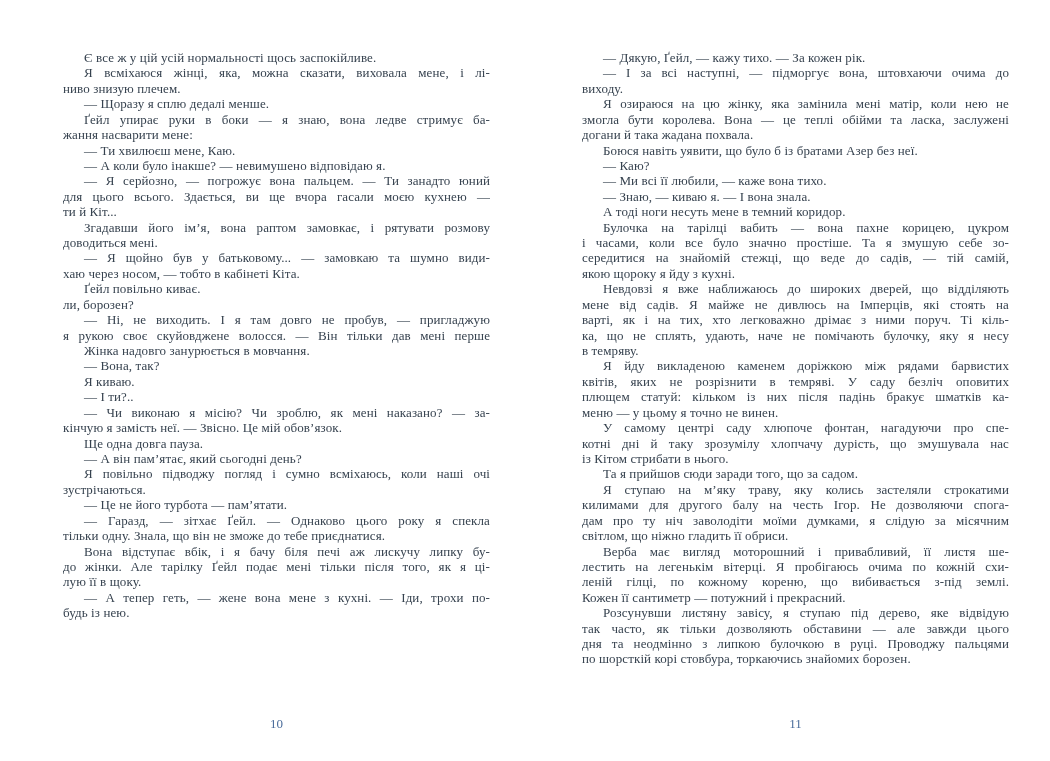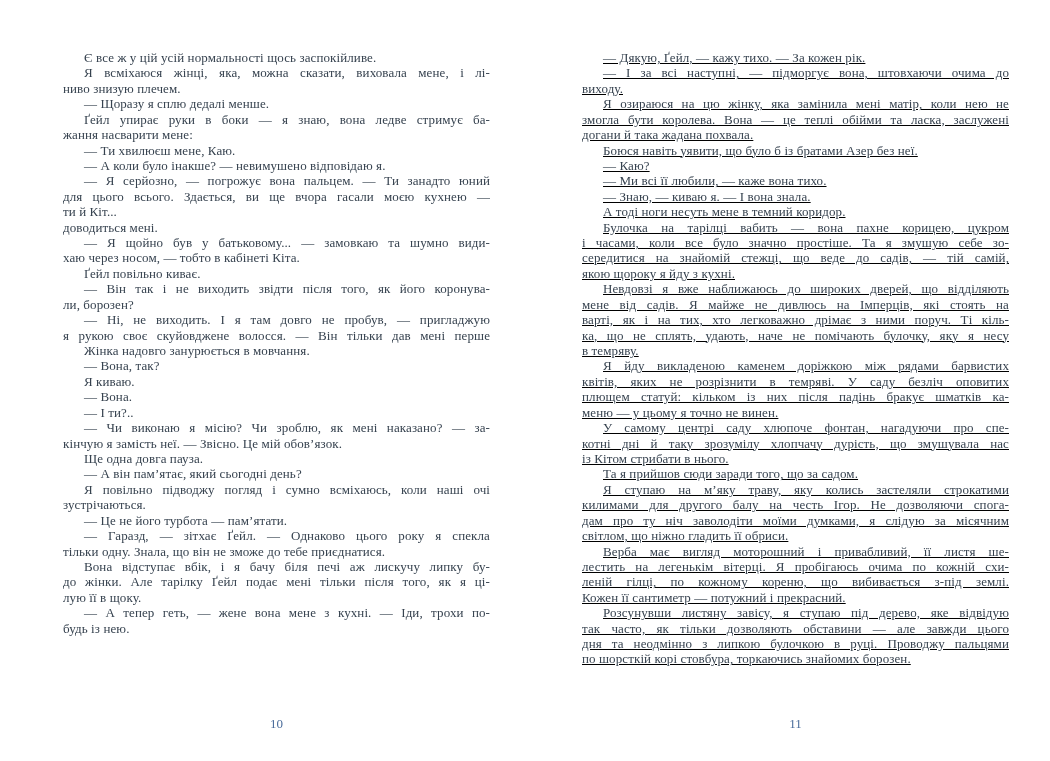--- a/index.html
+++ b/index.html
@@ -21,21 +21,21 @@
     height: 761px;
     background: var(--bg-color);
   }
   .page {
     position: absolute;
     top: 50px;
     width: 427px;
     height: 700px;
   }
   .page-left  { left: 63px; }
-  .page-right { left: 582px; text-decoration: underline; }
+  .page-right { left: 582px; }
   .textblock {
     width: 427px;
   }
   .line {
     font-size: 13px;
     line-height: 15.43px;
     height: 15.43px;
     overflow: hidden;
     color: var(--text-color);
     text-align: left;
@@ -69,32 +69,31 @@
         <div class="line ind jst">Я всміхаюся жінці, яка, можна сказати, виховала мене, і лі-</div>
         <div class="line">ниво знизую плечем.</div>
         <div class="line ind">— Щоразу я сплю дедалі менше.</div>
         <div class="line ind jst">Ґейл упирає руки в боки — я знаю, вона ледве стримує ба-</div>
         <div class="line">жання насварити мене:</div>
         <div class="line ind">— Ти хвилюєш мене, Каю.</div>
         <div class="line ind">— А коли було інакше? — невимушено відповідаю я.</div>
         <div class="line ind jst">— Я серйозно, — погрожує вона пальцем. — Ти занадто юний</div>
         <div class="line jst">для цього всього. Здається, ви ще вчора гасали моєю кухнею —</div>
         <div class="line">ти й Кіт...</div>
+        <div class="line ind jst">Згадавши його ім’я, вона раптом замовкає, і рятувати розмову</div>
         <div class="line">доводиться мені.</div>
         <div class="line ind jst">— Я щойно був у батьковому... — замовкаю та шумно види-</div>
         <div class="line">хаю через носом, — тобто в кабінеті Кіта.</div>
         <div class="line ind">Ґейл повільно киває.</div>
-        <div class="line ind jst">— Він так і не виходить звідти після того, як його коронува-</div>
         <div class="line">ли, борозен?</div>
         <div class="line ind jst">— Ні, не виходить. І я там довго не пробув, — пригладжую</div>
         <div class="line jst">я рукою своє скуйовджене волосся. — Він тільки дав мені перше</div>
         <div class="line ind">Жінка надовго занурюється в мовчання.</div>
         <div class="line ind">— Вона, так?</div>
         <div class="line ind">Я киваю.</div>
-        <div class="line ind">— Вона.</div>
         <div class="line ind">— І ти?..</div>
         <div class="line ind jst">— Чи виконаю я місію? Чи зроблю, як мені наказано? — за-</div>
         <div class="line">кінчую я замість неї. — Звісно. Це мій обов’язок.</div>
         <div class="line ind">Ще одна довга пауза.</div>
         <div class="line ind">— А він пам’ятає, який сьогодні день?</div>
         <div class="line ind jst">Я повільно підводжу погляд і сумно всміхаюсь, коли наші очі</div>
         <div class="line">зустрічаються.</div>
         <div class="line ind">— Це не його турбота — пам’ятати.</div>
         <div class="line ind jst">— Гаразд, — зітхає Ґейл. — Однаково цього року я спекла</div>
         <div class="line">тільки одну. Знала, що він не зможе до тебе приєднатися.</div>

